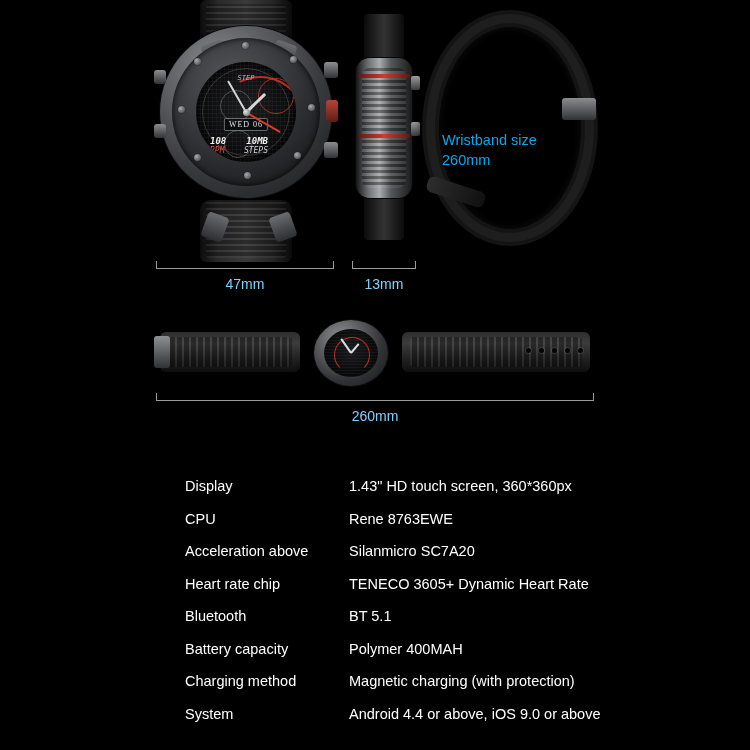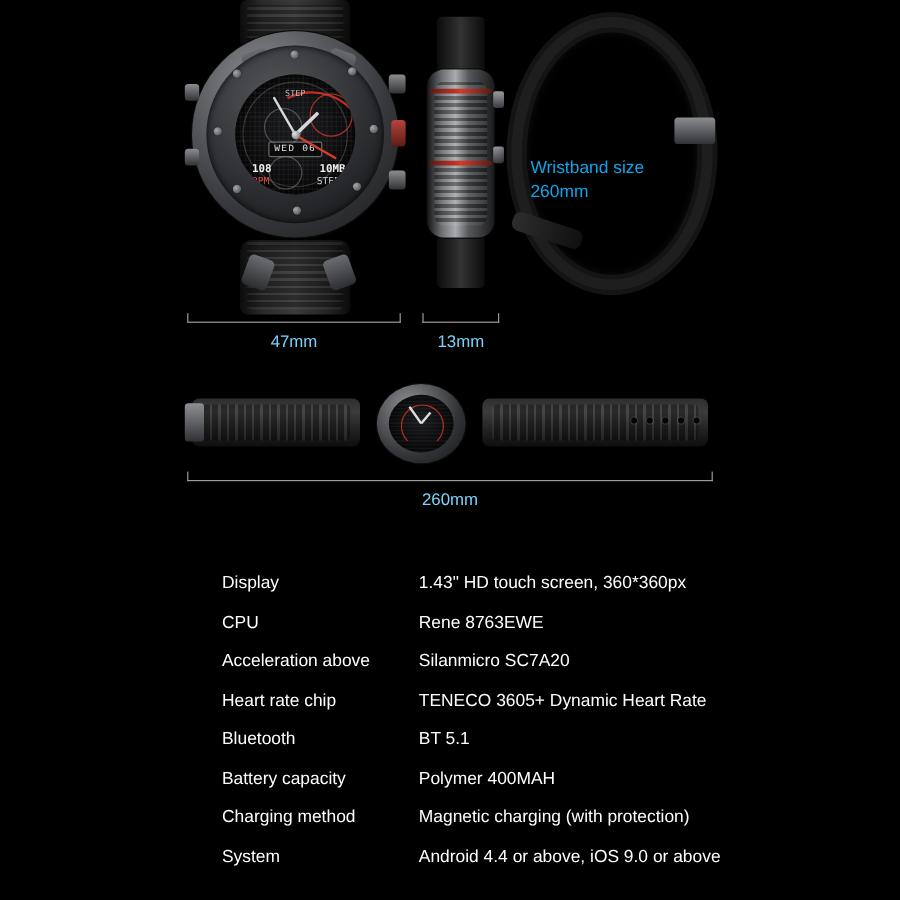--- a/index.html
+++ b/index.html
@@ -158,39 +158,40 @@
   .hub {
     position: absolute; left: 50%; top: 50%;
     width: 7px; height: 7px; margin: -3.5px 0 0 -3.5px;
     background: radial-gradient(circle at 35% 35%, #e7e7e7, #666);
     border-radius: 50%;
   }
   .date-box {
     position: absolute;
     left: 50%; top: 56%;
     transform: translateX(-50%);
-    font-family: Liberation Mono, monospace;
+    font-family: Liberation Serif, serif;
     font-size: 8px;
     letter-spacing: 1px;
     color: #e2e4e6;
     border: 1px solid rgba(220,220,220,0.45);
     padding: 1px 4px;
     border-radius: 2px;
     background: rgba(0,0,0,0.5);
     white-space: nowrap;
   }
   .dial-metric {
     position: absolute;
     font-family: "DejaVu Sans Mono", monospace;
     color: #cfd1d4;
     white-space: nowrap;
+    font-style: italic;
   }
   .dm-left { left: 14px; top: 74%; font-size: 8px; }
   .dm-left b { display: block; font-size: 9px; color: #f0f0f0; font-weight: bold; }
-  .dm-right { right: 8px; top: 74%; font-size: 8px; text-align: right; }
+  .dm-right { right: 28px; top: 74%; font-size: 8px; text-align: right; }
   .dm-right b { display: block; font-size: 9px; color: #f0f0f0; font-weight: bold; }
   .dm-top { left: 50%; transform: translateX(-50%); top: 12px; font-size: 7px; color: #b9bbbe; }
   .dm-red { color: #e0564a; }
 
   
   .watch-side {
     position: absolute;
     left: 352px; top: 14px;
     width: 64px; height: 226px;
   }

